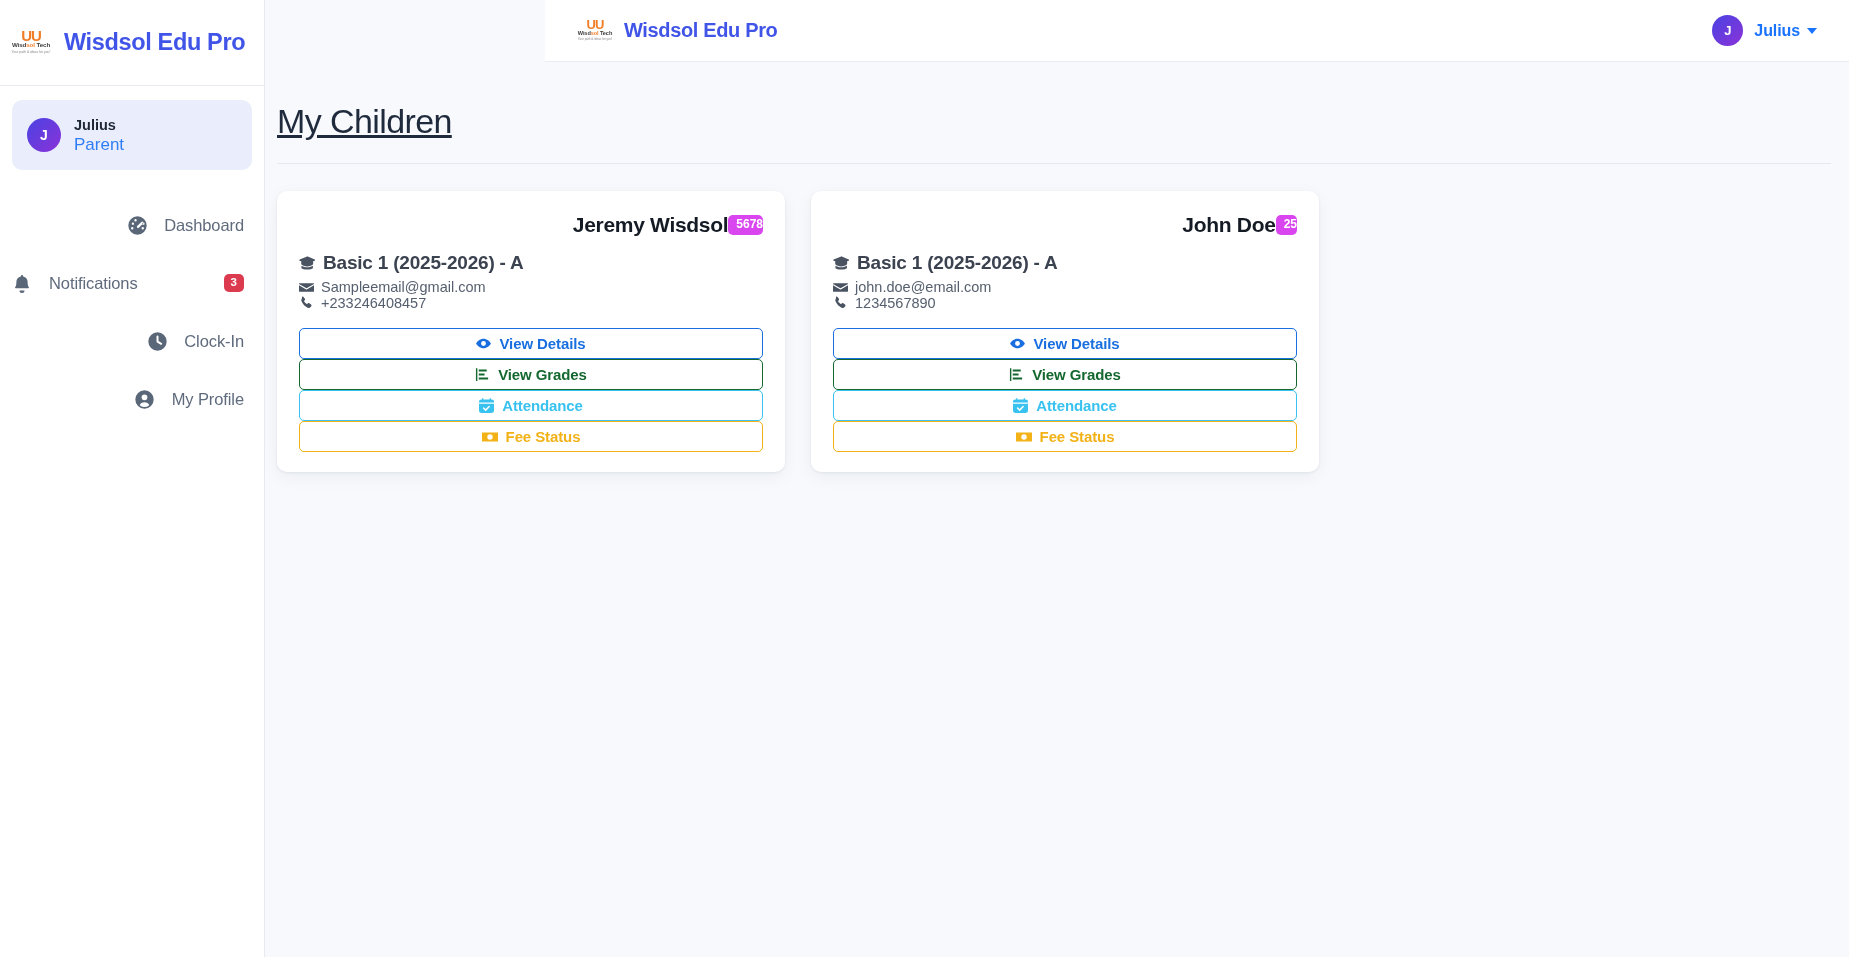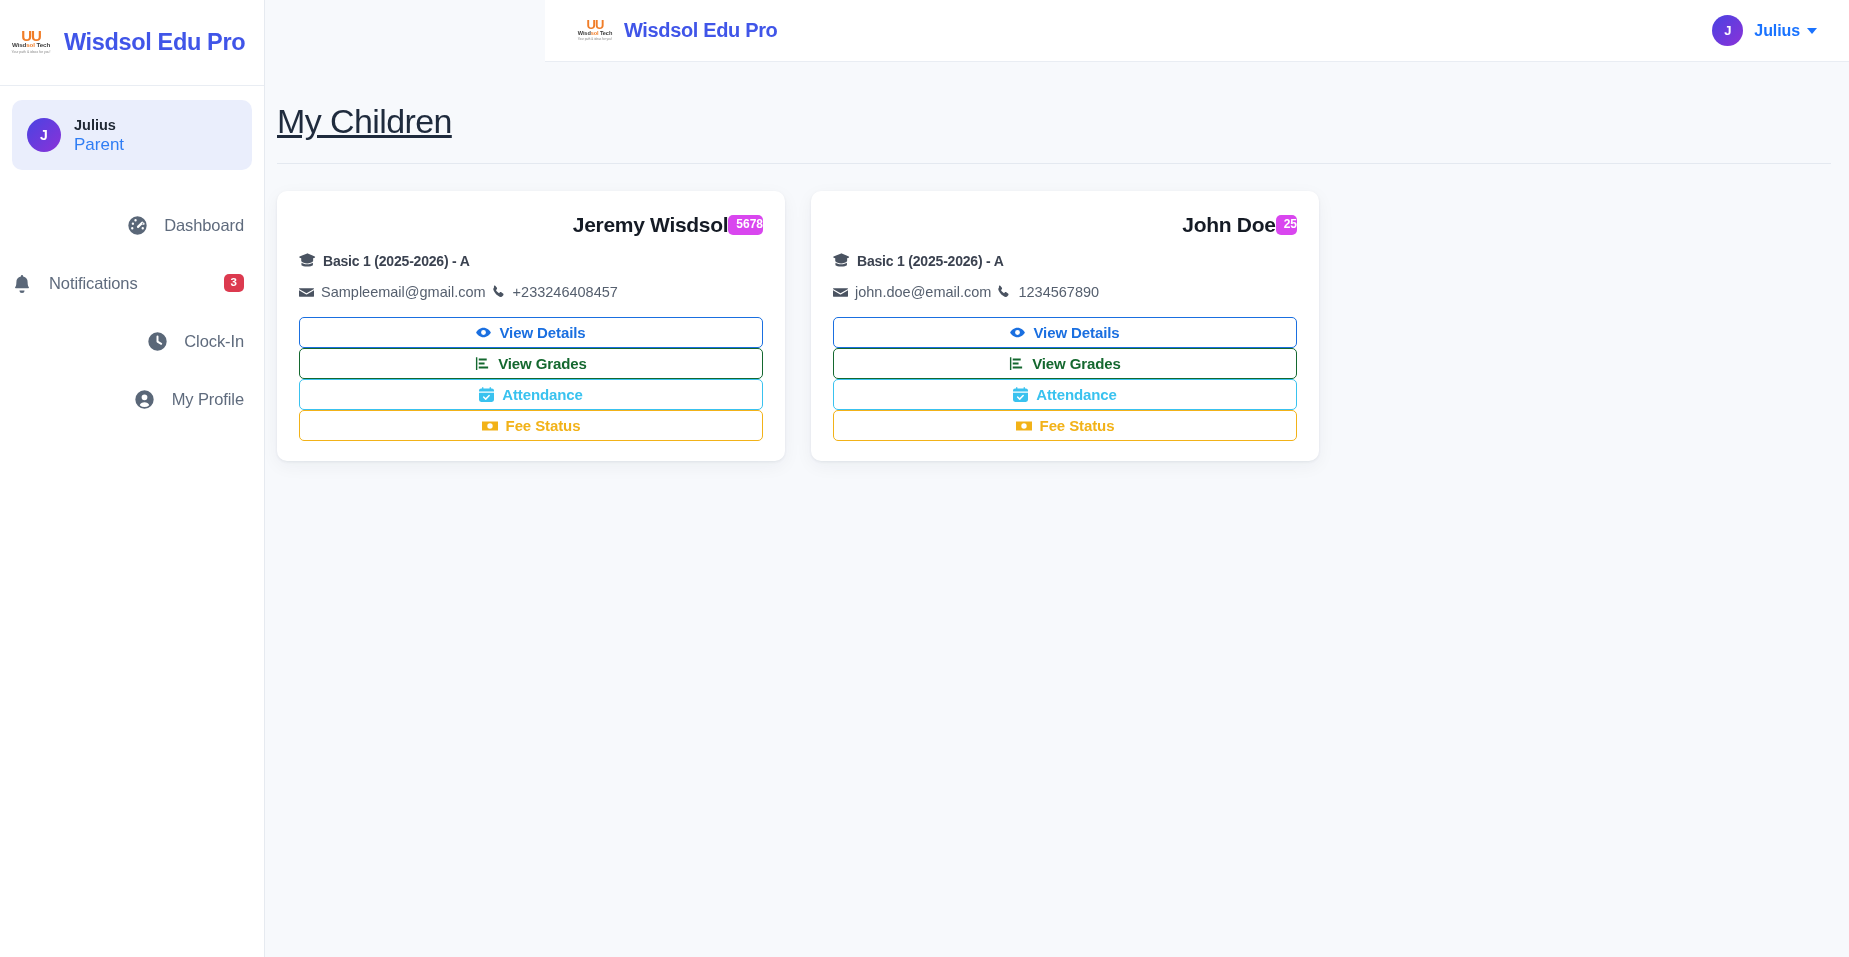--- a/index.html
+++ b/index.html
@@ -249,30 +249,29 @@
     padding: 3px 0 4px 8px;
     line-height: 13px;
     margin-top: 3px;
   }
 
   .child-class {
     display: flex;
     align-items: center;
     gap: 7px;
     margin-top: 14px;
-    font-size: 14px;
+    font-size: 19px;
     font-weight: 700;
     color: #3b4250;
     letter-spacing: -0.2px;
   }
   .child-contact {
-    margin-top: 15px;
-    display: flex;
-    flex-direction: row;
-    gap: 5px;
+    margin-top: 5px;
+    display: flex;
+    flex-direction: column;
   }
   .contact-line {
     display: flex;
     align-items: center;
     gap: 7px;
     font-size: 14.5px;
     color: #555f6e;
   }
   .ic { color: #4a5361; display: inline-flex; align-items: center; }
   .ic svg { display: block; }

